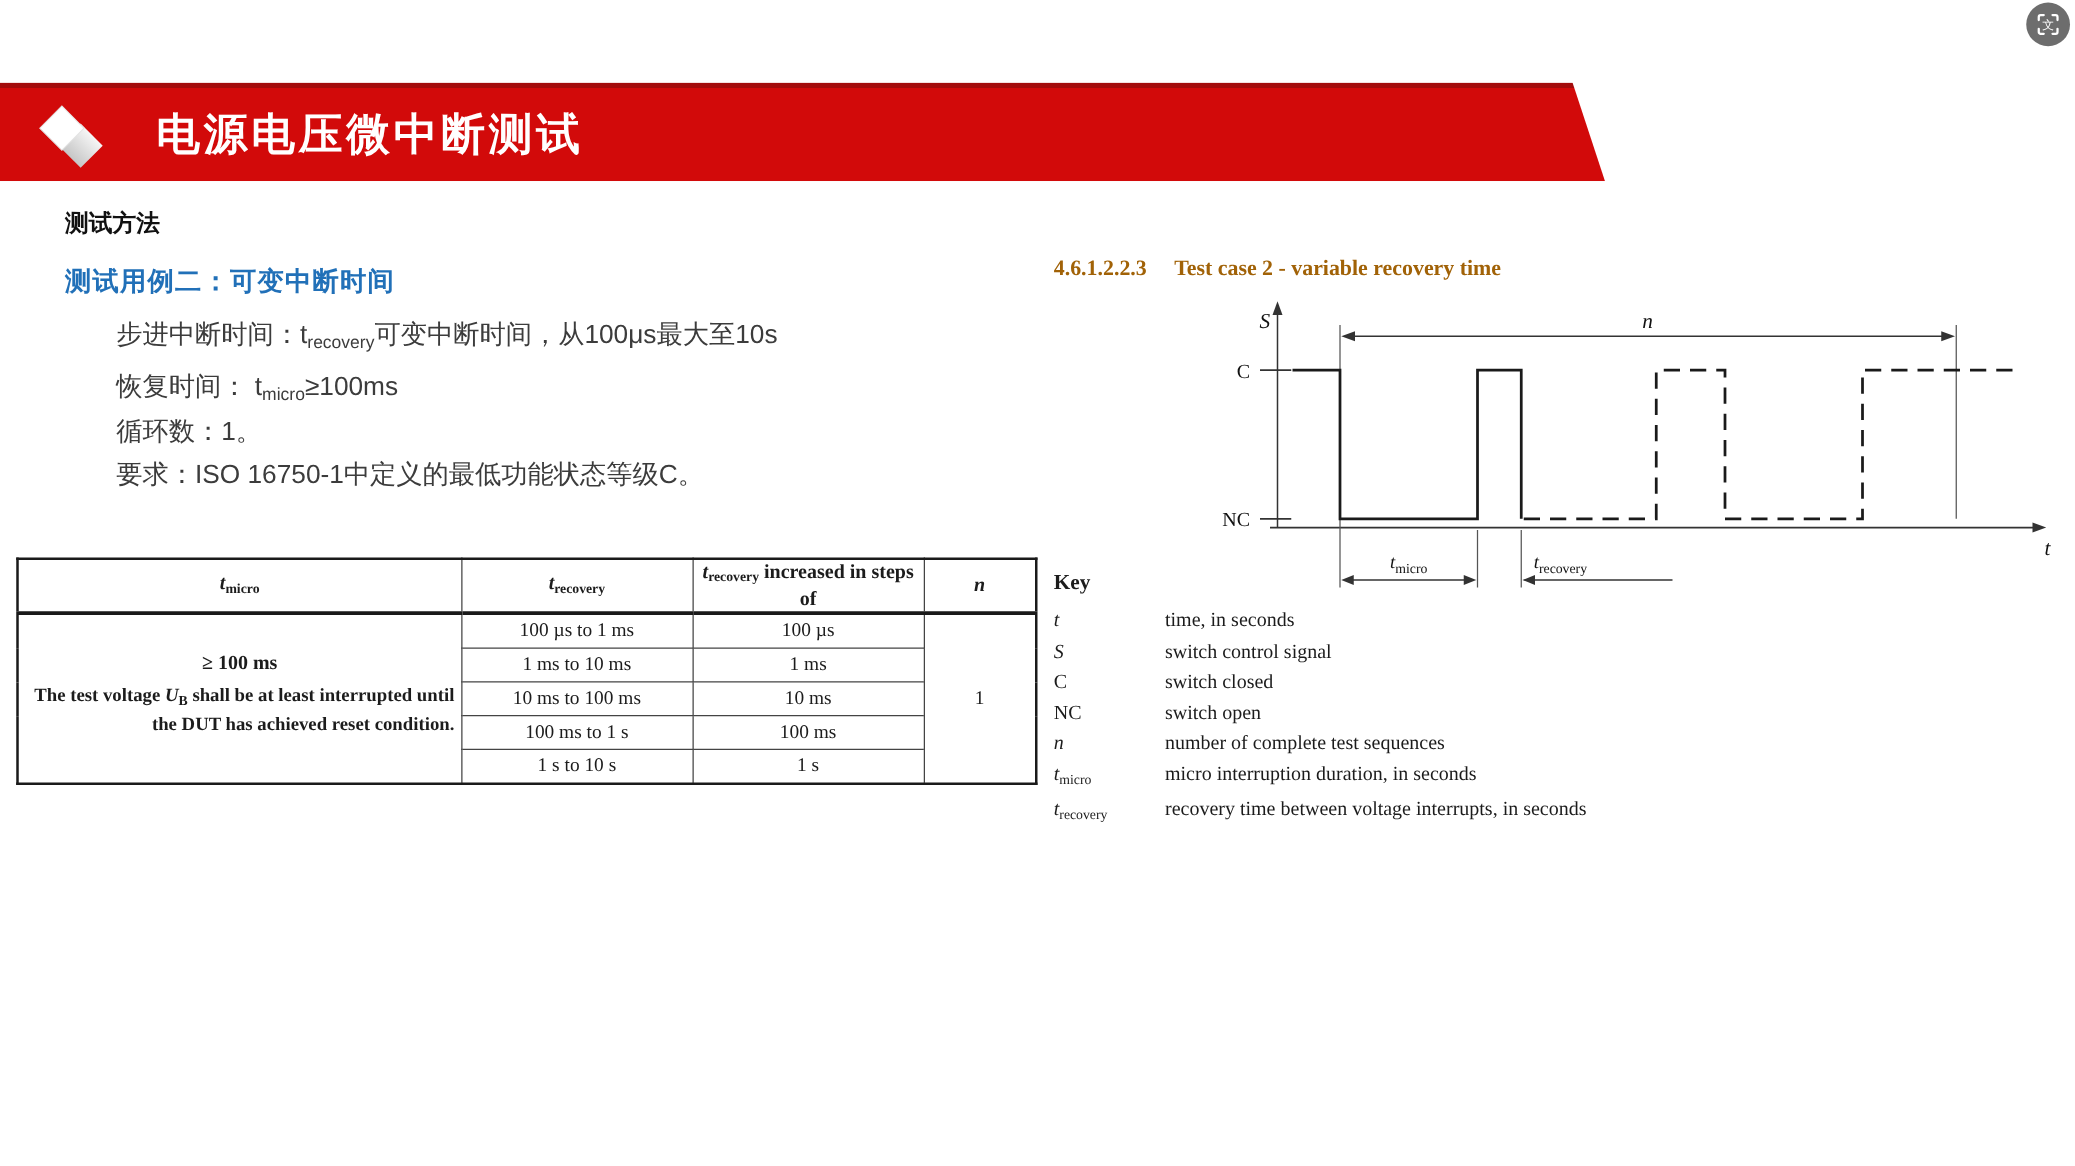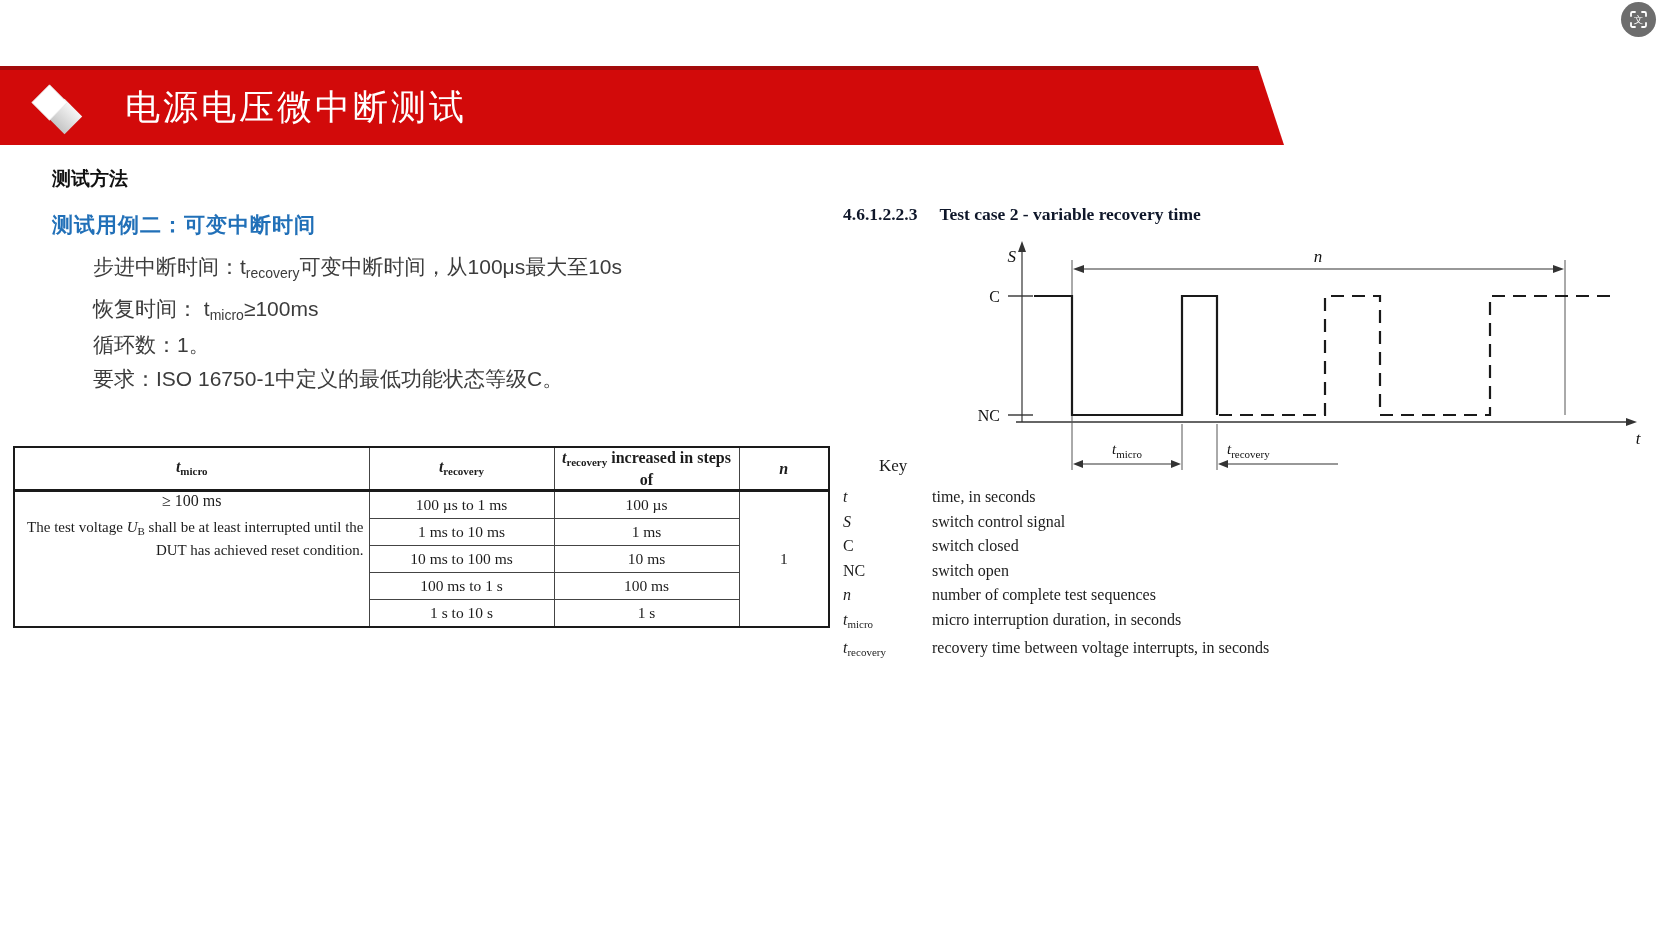--- a/index.html
+++ b/index.html
@@ -8,52 +8,52 @@
 
   
   .capture-btn{position:absolute;left:1621px;top:2px;width:35px;height:35px;border-radius:50%;
 ilers:none;background:#6d6d6d;border:none;display:flex;align-items:center;justify-content:center;cursor:pointer;}
   .capture-btn svg{display:block;}
 
   
   .banner{position:absolute;left:0;top:66px;width:1290px;height:79px;
           background:linear-gradient(#a30b0b 0 4px,#d20a0a 4px);
           clip-path:polygon(0 0,1258px 0,1284px 100%,0 100%);}
-  .banner-title{position:absolute;left:125px;top:84px;font-size:35px;font-weight:normal;color:#ffffff;
+  .banner-title{position:absolute;left:125px;top:84px;font-size:35px;font-weight:bold;color:#ffffff;
                 letter-spacing:3px;white-space:nowrap;}
   .logo{position:absolute;left:30px;top:80px;}
 
   
   .h-method{position:absolute;left:52px;top:166px;font-size:19px;font-weight:bold;color:#111;}
   .h-case{position:absolute;left:52px;top:211px;font-size:21px;font-weight:bold;color:#2170b8;letter-spacing:1px;}
   .bullet{position:absolute;left:93px;font-size:21px;color:#3c3c3c;white-space:nowrap;}
   .bullet .tsub{font-size:14px;vertical-align:-4px;}
   .b1{top:253px;} .b2{top:295px;} .b3{top:331px;} .b4{top:365px;}
 
   
   .tbl-wrap{position:absolute;left:13px;top:446px;width:815px;font-family:"Liberation Serif",serif;}
   table.iso{border-collapse:collapse;width:815px;table-layout:fixed;}
   table.iso th,table.iso td{border:1px solid #444;text-align:center;padding:0 2px;color:#1c1c1c;}
   table.iso{border:2px solid #1a1a1a;}
   table.iso th{height:41px;font-size:16px;font-weight:bold;border-bottom:3px solid #1a1a1a;line-height:18px;}
   table.iso td{height:26px;font-size:15.5px;margin-left:44px;}
   .sym{font-style:italic;}
   .sub{font-size:11px;vertical-align:-3px;font-style:normal;}
   .tmicro-cell{vertical-align:top;}
-  .tmicro-inner{}
+  .tmicro-inner{padding-top:30px;font-weight:bold;}
   .tmicro-val{text-align:center;font-size:16px;}
   .tmicro-note{text-align:right;font-size:15px;line-height:19px;padding:8px 3px 0 3px;}
 
   
   .fig-title{position:absolute;left:843px;top:204px;display:flex;gap:22px;
-             font-family:"Liberation Serif",serif;font-size:17.5px;font-weight:bold;color:#0f172a;}
+             font-family:"Liberation Serif",serif;font-size:17.5px;font-weight:bold;color:#a16207;}
   .diagram{position:absolute;left:930px;top:232px;}
 
   .key{position:absolute;left:843px;top:456px;font-family:"Liberation Serif",serif;color:#1c1c1c;}
-  .key-head{font-size:17px;font-weight:normal;margin-bottom:9px;margin-left:36px;}
+  .key-head{font-size:17px;font-weight:bold;margin-bottom:9px;}
   .key-row{display:flex;line-height:24.5px;font-size:16px;}
   .key-sym{width:89px;}
   .key-sym.it{font-style:italic;}
 </style>
 </head>
 <body>
 
 <div id="slide">
 
   <button class="capture-btn">

